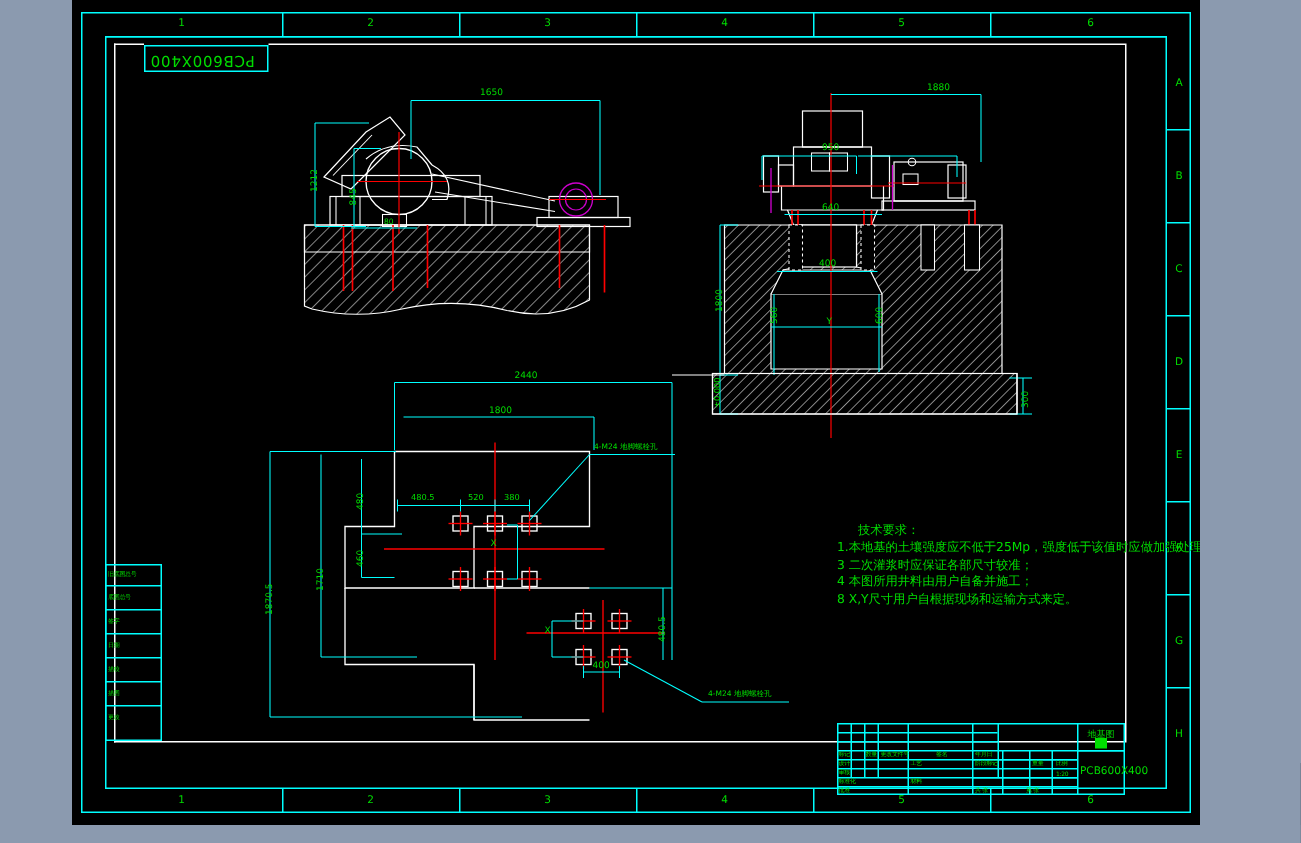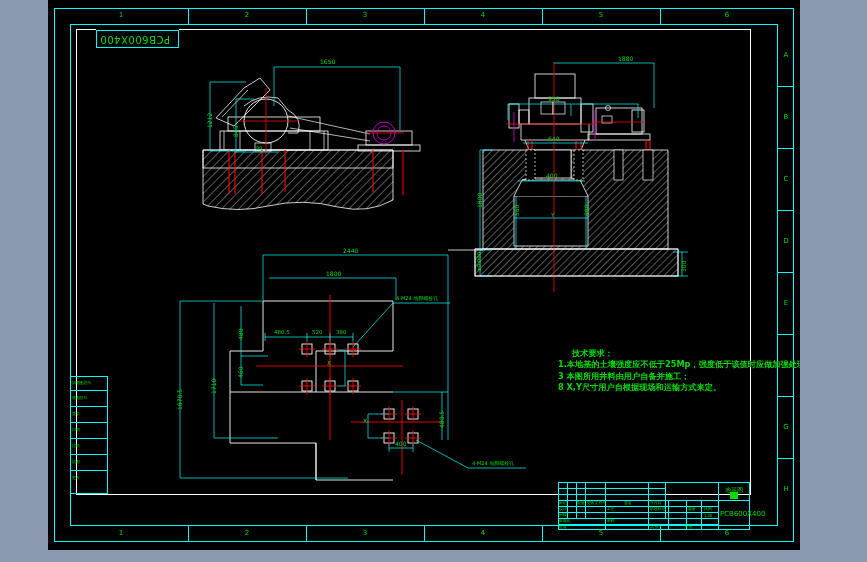--- a/index.html
+++ b/index.html
@@ -99,21 +99,20 @@
 
   
   #notes {
     position: absolute;
     left: 510px;
     top: 348px;
     color: #00dd00;
     font-size: 8.2px;
     line-height: 11.4px;
     white-space: nowrap;
-    font-weight: bold;
   }
   #notes .nhead { margin-left: 14px; }
 </style>
 </head>
 <body>
 
 <div id="app">
 
   <div id="canvas">
 
@@ -468,21 +467,22 @@
     <div class="txt" style="left:279px; top:360px; font-size:6px;">X</div>
     <div class="txt" style="left:315px; top:418px; font-size:6px;">X</div>
     <div class="txt" style="left:347px; top:441px; font-size:6px;">400</div>
     <div class="vtxt" style="left:391px; top:428px; font-size:6px;">480.5</div>
     <div class="txt" style="left:348px; top:296px; font-size:5px;">4-M24 地脚螺栓孔</div>
     <div class="txt" style="left:424px; top:461px; font-size:5px;">4-M24 地脚螺栓孔</div>
 
     <div id="notes">
       <div class="nhead">技术要求：</div>
       <div>1.本地基的土壤强度应不低于25Mp，强度低于该值时应做加强处理；</div>
-      <div>3 本图所用井料由用户自备并施工；</div>
+      <div>3 二次灌浆时应保证各部尺寸较准；</div>
+      <div>4 本图所用井料由用户自备并施工；</div>
       <div>8  X,Y尺寸用户自根据现场和运输方式来定。</div>
     </div>
 
     <div style="position:absolute; left:510px; top:482px; width:192px; height:48px;">
 
       <div class="tb" style="left:0; top:0; width:192px; height:48px;"></div>
 
       <div class="ln" style="left:9px; top:0; width:1px; height:36px;"></div>
       <div class="ln" style="left:18px; top:0; width:1px; height:36px;"></div>
       <div class="ln" style="left:27px; top:0; width:1px; height:36px;"></div>

